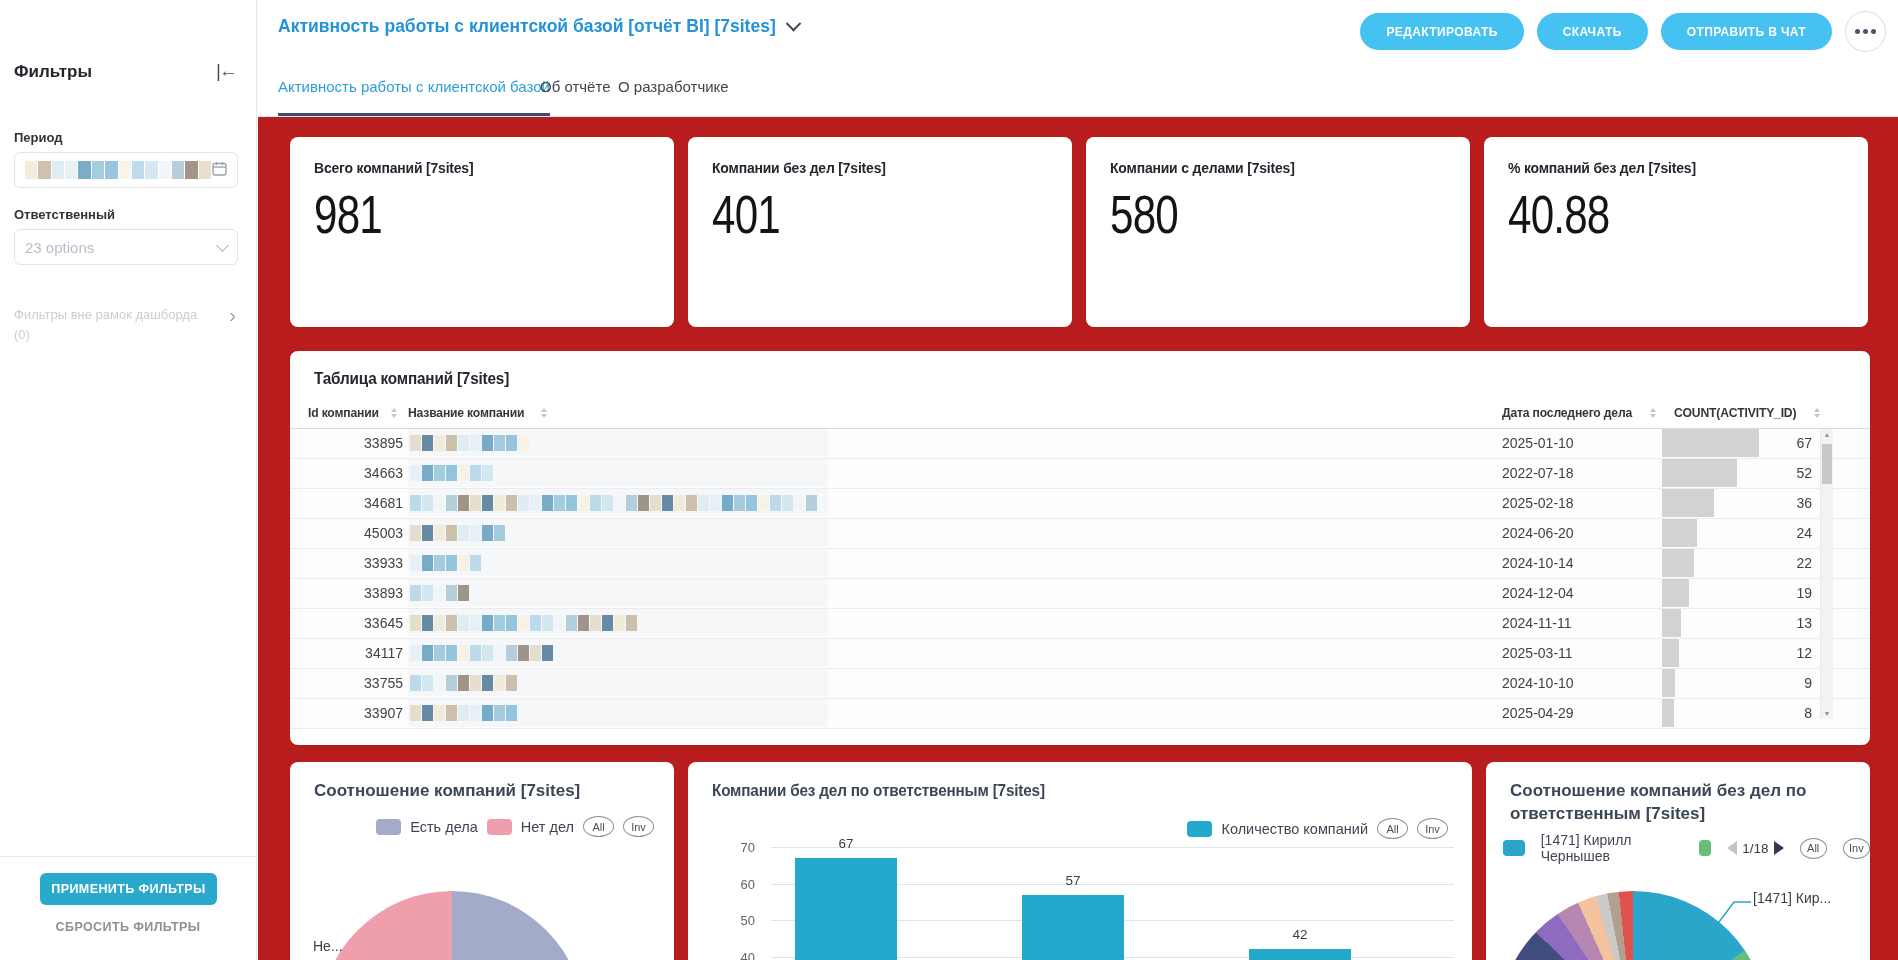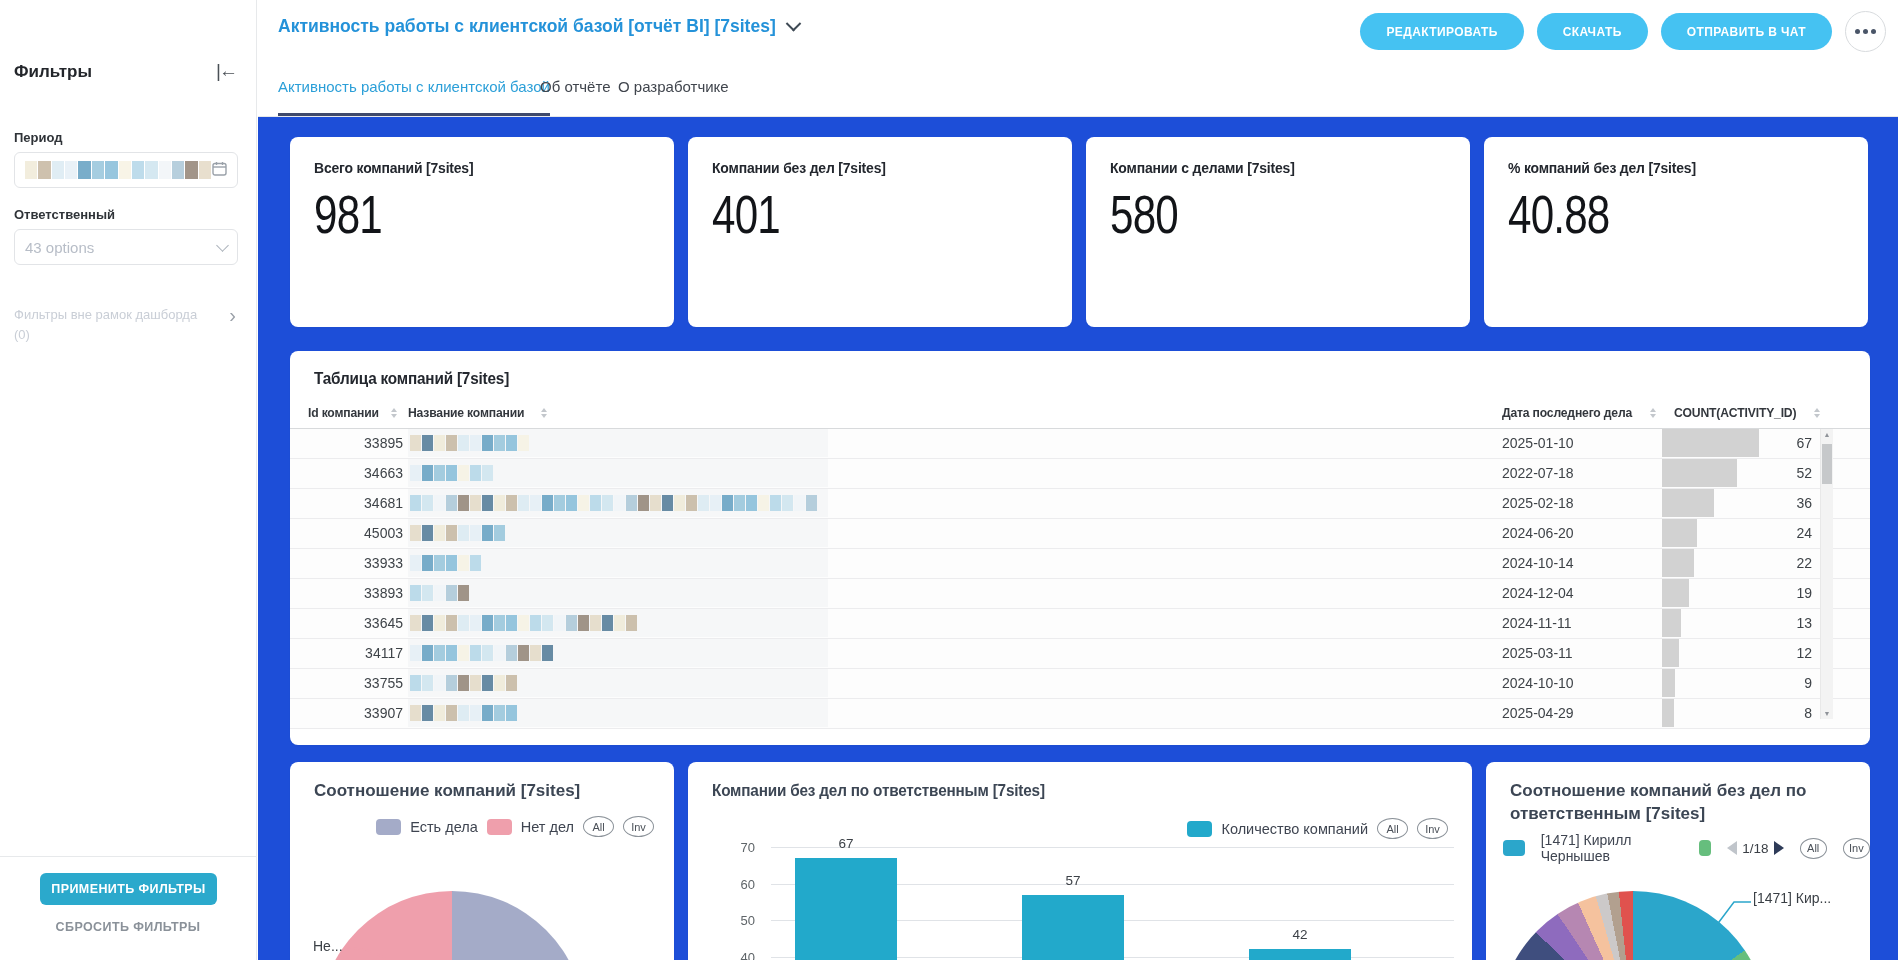--- a/index.html
+++ b/index.html
@@ -21,21 +21,21 @@
              transform:rotate(45deg);margin-top:-4px;}
   .sb-outer{position:absolute;left:14px;top:305px;width:228px;color:#c9ced6;font-size:13px;line-height:1.5;cursor:pointer;}
   .sb-outer .chev-right{position:absolute;right:6px;top:0;font-size:20px;color:#9aa0a8;line-height:1;}
   .sb-footer{position:absolute;left:0;right:0;bottom:0;height:103px;border-top:1px solid #e7e9eb;}
   .apply-btn{position:absolute;left:40px;top:16px;width:177px;height:32px;border:none;border-radius:6px;
              background:#2BA9CC;color:#fff;font-weight:bold;font-size:12.5px;letter-spacing:.4px;cursor:pointer;
              font-family:inherit;}
   .reset-btn{position:absolute;left:0;right:0;top:62px;text-align:center;background:none;border:none;width:100%;
              color:#8a9199;font-weight:bold;font-size:12.5px;letter-spacing:.4px;cursor:pointer;font-family:inherit;}
   
-  .main{position:absolute;left:258px;top:0;width:1640px;height:960px;background:#1d4ed8;}
+  .main{position:absolute;left:258px;top:0;width:1640px;height:960px;background:#b91c1c;}
   .hdr{position:absolute;left:0;top:0;width:100%;height:56px;background:#fff;}
   .logo{position:absolute;left:-244px;top:15px;font-size:20px;font-weight:bold;}
   .logo .bi{color:#41b6e8;} .logo .rest{color:#b0b6bd;font-weight:600;margin-left:5px;}
   .page-title{position:absolute;left:20px;top:16px;font-size:17.5px;font-weight:600;color:#2492d9;cursor:pointer;}
   .title-caret{display:inline-block;width:9px;height:9px;border-right:2px solid #3f4a55;border-bottom:2px solid #3f4a55;
                transform:rotate(45deg) translate(-2px,-2px);margin-left:12px;}
   .hdr-actions{position:absolute;right:12px;top:11px;display:flex;align-items:center;gap:13px;}
   .pill-btn{height:37px;padding:0 26px;border:none;border-radius:19px;background:#45C2F2;color:#fff;
             font-weight:bold;font-size:12px;letter-spacing:.4px;cursor:pointer;font-family:inherit;}
   .more-btn{width:39px;height:39px;border-radius:50%;border:1px solid #d8dbde;background:#fff;cursor:pointer;
@@ -128,21 +128,21 @@
             <rect x="1" y="2.5" width="13" height="11.5" rx="2" fill="none" stroke="#9aa1a9" stroke-width="1.4"></rect>
             <line x1="1" y1="6" x2="14" y2="6" stroke="#9aa1a9" stroke-width="1.4"></line>
             <line x1="4.5" y1="1" x2="4.5" y2="4" stroke="#9aa1a9" stroke-width="1.4"></line>
             <line x1="10.5" y1="1" x2="10.5" y2="4" stroke="#9aa1a9" stroke-width="1.4"></line>
           </svg>
       </span>
     </div>
 
     <div class="sb-label" style="top:207px">Ответственный</div>
     <div class="sb-input" style="top:229px">
-      <span class="sel-placeholder">43 options</span>
+      <span class="sel-placeholder">23 options</span>
       <span class="chev-down"></span>
     </div>
 
     <div class="sb-outer">
       <div>Фильтры вне рамок дашборда</div>
       <div>(0)</div>
       <span class="chev-right">›</span>
     </div>
 
     <div class="sb-footer">

